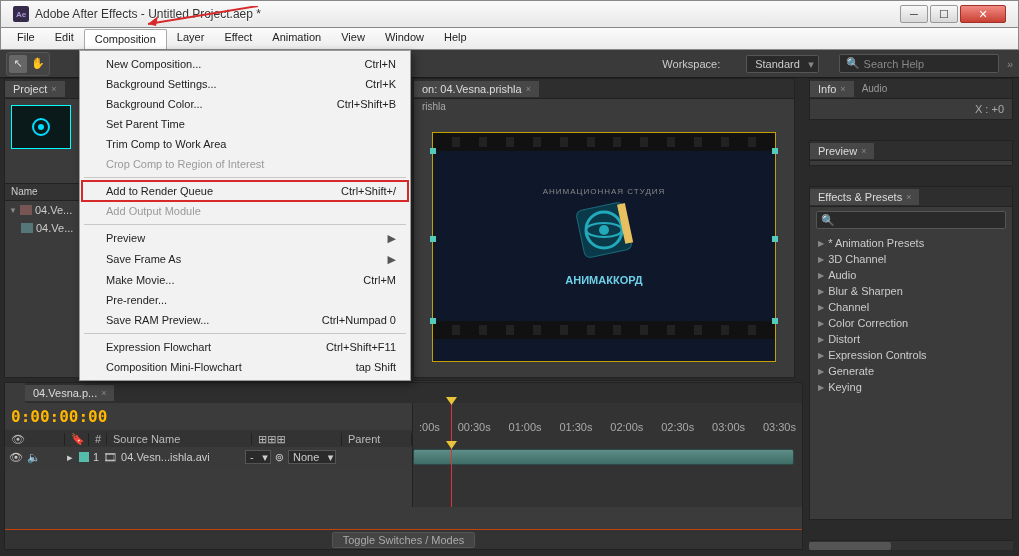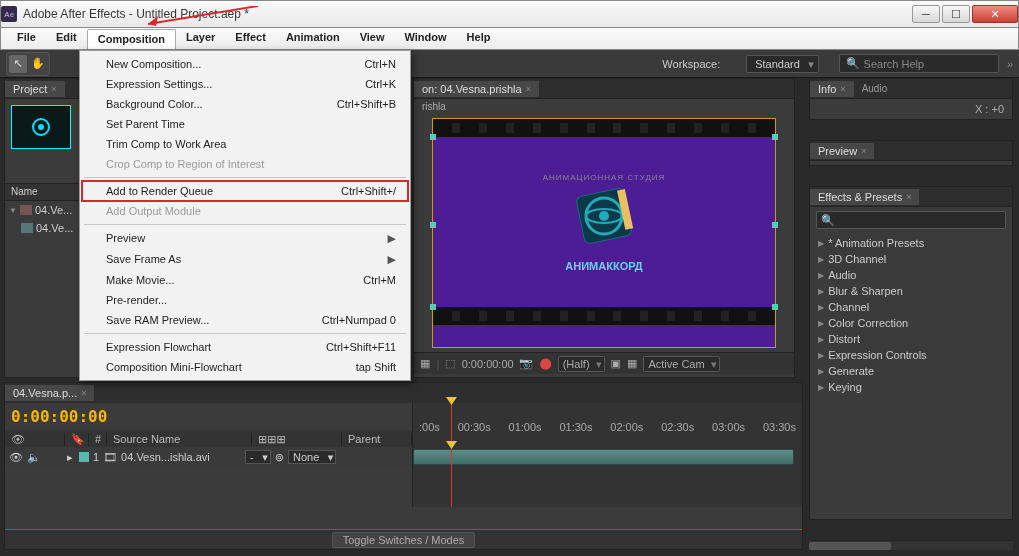--- a/index.html
+++ b/index.html
@@ -1,29 +1,29 @@
 <!DOCTYPE html>
 <html><head>
 <meta charset="utf-8">
 <style>
 * { margin: 0; padding: 0; box-sizing: border-box; font-family: "Segoe UI", Tahoma, sans-serif; font-size: 11px; }
 body { background: #2a2a2a; width: 1019px; height: 556px; overflow: hidden; position: relative; }
 
 
-.titlebar { height: 28px; background: linear-gradient(#fafafa, #e8e8e8); border: 1px solid #888; display: flex; align-items: center; padding: 0 0; }
+.titlebar { height: 28px; background: linear-gradient(#fafafa, #e8e8e8); border: 1px solid #888; display: flex; align-items: center; padding: 0 12px; }
 .titlebar .app-icon { width: 16px; height: 16px; background: #352a4a; margin-right: 6px; border-radius: 2px; display:flex; align-items:center; justify-content:center; color:#a998d6; font-size:8px; font-weight:bold; }
 .titlebar .title-text { color: #333; font-size: 12px; flex: 1; text-shadow: 0 1px 0 #fff; }
 .titlebar .win-btns { display: flex; gap: 2px; }
 .titlebar .win-btn { width: 28px; height: 18px; border: 1px solid #999; border-radius: 2px; background: linear-gradient(#f8f8f8,#d8d8d8); display:flex; align-items:center; justify-content:center; color:#333; }
 .titlebar .win-btn.close { background: linear-gradient(#f18b83,#c94033); color:#fff; border-color:#a03028; width:46px; }
 .red-arrow { position:absolute; top:6px; left:148px; width:120px; height:20px; pointer-events:none; }
 
 
 .menubar { height: 22px; background: linear-gradient(#fbfbfb,#ececec); border: 1px solid #888; border-top: none; display: flex; align-items: stretch; padding-left: 6px; }
-.menubar .menu-item { padding: 3px 10px 0; color: #222; cursor: default; font-weight: bold; }
+.menubar .menu-item { padding: 3px 10px 0; color: #222; cursor: default; }
 .menubar .menu-item.active { background: #fff; border: 1px solid #aaa; border-bottom: none; border-radius: 2px 2px 0 0; margin-top:1px; }
 
 
 .dropdown { position: absolute; top: 50px; left: 79px; width: 332px; background: #f2f2f2; border: 1px solid #9b9b9b; box-shadow: 3px 3px 8px rgba(0,0,0,0.4); z-index: 100; padding:3px 2px; }
 .dropdown .dd-item { padding: 4px 12px 4px 24px; display: flex; justify-content: space-between; color: #222; }
 .dropdown .dd-item.disabled { color: #9a9a9a; }
 .dropdown .dd-sep { height: 1px; background: #c8c8c8; margin: 3px 2px; }
 .dropdown .dd-item .arrow { color:#555; }
 .dropdown .dd-item.highlighted { outline: 2px solid #d7282a; outline-offset: -1px; }
 
@@ -49,21 +49,21 @@
 .panel-tab .x { color:#888; font-size:9px; }
 .project-thumb { margin:6px; width:60px; height:44px; background:#0a1a1a; border:1px solid #0ff; display:flex; align-items:center; justify-content:center; color:#0ff; }
 .project-cols { height:18px; background:#333; color:#ccc; padding:2px 6px; border-top:1px solid #222; border-bottom:1px solid #222; font-size:10px; }
 .project-row { padding:3px 4px; color:#ccc; font-size:10px; display:flex; align-items:center; gap:3px; }
 .project-row .ficon { width:12px; height:10px; background:#755; }
 
 
 .comp-panel { position:absolute; top:0; left:409px; width:382px; height:300px; background:#3b3b3b; border:1px solid #222; }
 .comp-tab-row { height:20px; display:flex; align-items:center; background:#2e2e2e; border-bottom:1px solid #222; }
 .comp-crumb { padding:2px 8px; color:#aaa; font-size:10px; }
-.comp-viewer { margin:4px 18px; height:230px; background:#4c1d95; border:1px solid #c6a000; position:relative; }
+.comp-viewer { margin:18px 18px; height:230px; background:#0f172a; border:1px solid #c6a000; position:relative; }
 .filmstrip { height:18px; background:#111; display:flex; justify-content:space-evenly; align-items:center; }
 .filmstrip span { width:8px; height:10px; background:#222; }
 .comp-center { height:170px; display:flex; flex-direction:column; align-items:center; justify-content:center; gap:4px; position:relative; }
 .comp-logo { width:80px; height:70px; position:relative; }
 .comp-text-top { color:#888; font-size:8px; letter-spacing:1px; }
 .comp-text-bot { color:#6dd0e8; font-size:11px; font-weight:bold; }
 .sel-handle { position:absolute; width:6px; height:6px; background:#5cb; }
 .comp-footer { height:22px; background:#333; display:flex; align-items:center; gap:6px; padding:0 6px; color:#aaa; font-size:10px; border-top:1px solid #222; }
 .comp-footer .drop { background:#2a2a2a; border:1px solid #555; padding:1px 14px 1px 4px; border-radius:2px; position:relative; }
 .comp-footer .drop::after { content:"▾"; position:absolute; right:2px; color:#777; }
@@ -76,21 +76,21 @@
 .right-panel .panel-tab { background:#474747; }
 .right-panel .panel-tab.inactive { background:transparent; color:#999; }
 .info-body { padding:4px 8px; color:#aaa; font-size:10px; display:flex; justify-content:space-between; }
 .effects-search { margin:4px 6px; height:18px; background:#2a2a2a; border:1px solid #555; border-radius:2px; display:flex; align-items:center; padding:0 4px; color:#888; }
 .effects-list { padding:2px 0; }
 .effects-list .cat { padding:2px 8px; color:#ccc; font-size:10px; display:flex; align-items:center; gap:4px; }
 .effects-list .cat .tri { color:#888; font-size:8px; }
 
 
 .timeline { position:absolute; top:304px; left:0; right:210px; bottom:0; background:#3b3b3b; border:1px solid #222; }
-.tl-tab-row { height:20px; background:#2e2e2e; display:flex; align-items:center; }
+.tl-tab-row { height:20px; background:#2e2e2e; display:flex; align-items:center;margin-left:20px; }
 .tl-header { height:44px; display:flex; }
 .tl-left-head { width:408px; border-right:1px solid #222; }
 .tl-timecode { color:#ffb700; font-size:16px; font-weight:bold; padding:4px 6px; font-family:monospace; }
 .tl-cols-row { display:flex; height:18px; background:#333; color:#bbb; font-size:10px; align-items:center; }
 .tl-col { padding:0 6px; border-right:1px solid #222; }
 .tl-ruler { flex:1; position:relative; background:#333; }
 .ruler-ticks { display:flex; justify-content:space-between; padding:18px 6px 0; color:#aaa; font-size:9px; }
 .tl-body { display:flex; height:60px; }
 .tl-left-body { width:408px; border-right:1px solid #222; }
 .tl-layer-row { height:20px; display:flex; align-items:center; background:#3a3a3a; color:#ccc; font-size:10px; gap:4px; padding:0 4px; }
@@ -137,21 +137,21 @@
   <div class="menu-item">Window</div>
   <div class="menu-item">Help</div>
 </div>
 
 <div class="dropdown" id="dropdown">
     <div class="dd-item">
       <span>New Composition...</span>
       <span>Ctrl+N</span>
     </div>
     <div class="dd-item">
-      <span>Expression Settings...</span>
+      <span>Background Settings...</span>
       <span>Ctrl+K</span>
     </div>
     <div class="dd-item">
       <span>Background Color...</span>
       <span>Ctrl+Shift+B</span>
     </div>
     <div class="dd-item">
       <span>Set Parent Time</span>
       <span></span>
     </div>

